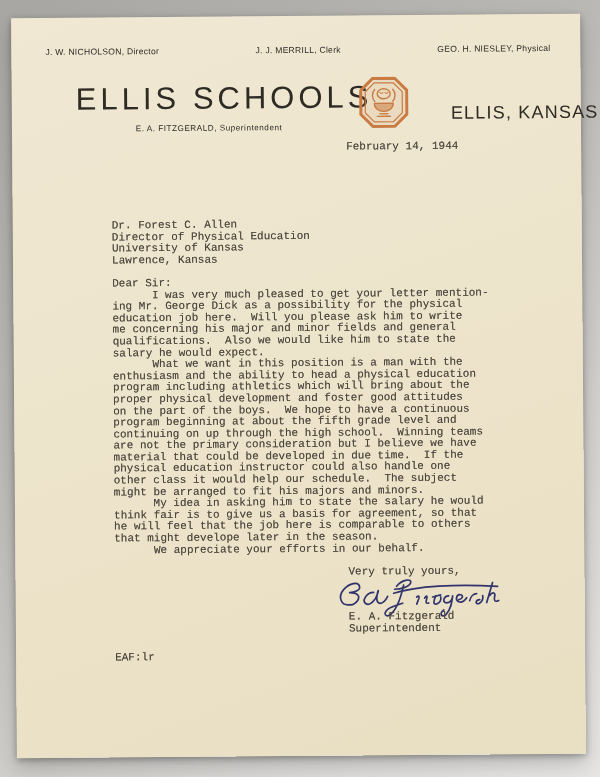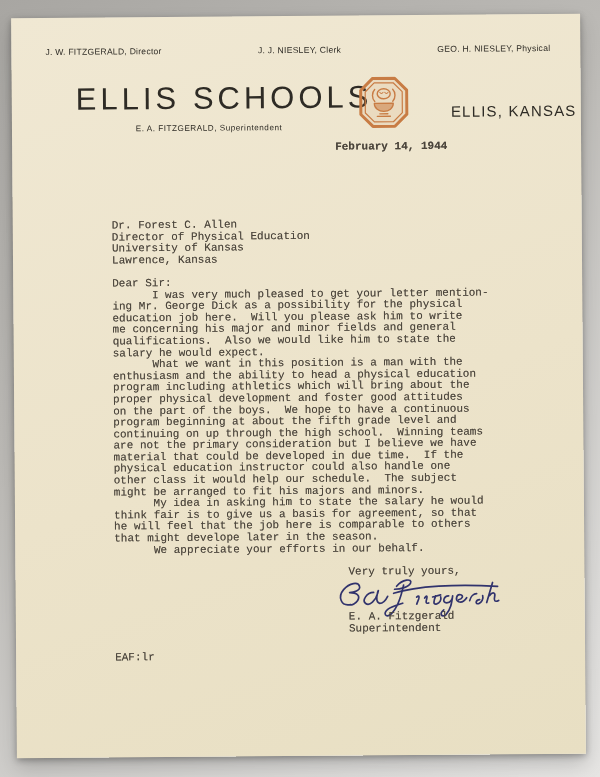--- a/index.html
+++ b/index.html
@@ -16,44 +16,44 @@
   }
   .officers{
     position:absolute;left:34px;right:30px;top:29px;
     display:flex;justify-content:space-between;
     font-size:8.6px;letter-spacing:.25px;color:#2f2c26;white-space:nowrap;
   }
   .school-block{position:absolute;left:64px;top:64px;width:266px;text-align:center;color:#2e2b25;}
   .school-name{font-size:31px;letter-spacing:4px;font-weight:400;white-space:nowrap;}
   .superintendent-line{font-size:8.2px;letter-spacing:.5px;margin-top:7px;white-space:nowrap;}
   .seal{position:absolute;left:347px;top:61px;}
-  .location{position:absolute;left:439px;top:88px;font-size:15px;letter-spacing:1.2px;color:#2e2b25;white-space:nowrap;}
+  .location{position:absolute;left:439px;top:88px;font-size:18px;letter-spacing:1.2px;color:#2e2b25;white-space:nowrap;}
   .typewritten{
     font-family:"Liberation Mono","DejaVu Sans Mono",monospace;
     color:#4a443b;font-size:11px;line-height:11.6px;
     text-shadow:0 0 .5px rgba(74,68,59,.55);
   }
-  .date-line{position:absolute;left:323px;top:126px;white-space:nowrap;font-weight:bold;}
+  .date-line{position:absolute;left:334px;top:126px;white-space:nowrap;}
   .typed-body{position:absolute;left:99px;top:203px;width:460px;}
   .typed-body pre{margin:0;white-space:pre;font:inherit;}
   .recipient div{white-space:nowrap;}
   .salutation{margin-top:11.6px;}
   .para{margin-top:11.6px;}
   .closing{margin-top:11.6px;margin-left:234px;}
   .signature-svg{display:block;margin:-1px 0 -9px -12px;}
   .initials{margin-top:15px;}
 </style>
 </head>
 <body>
 
 <div class="paper">
 
   <div class="officers">
-    <span>J. W. FITZGERALD, Director</span>
-    <span>J. J. NIESLEY, Clerk</span>
+    <span>J. W. NICHOLSON, Director</span>
+    <span>J. J. MERRILL, Clerk</span>
     <span>GEO. H. NIESLEY, Physical</span>
   </div>
 
   <div class="school-block">
     <div class="school-name">ELLIS SCHOOLS</div>
     <div class="superintendent-line">E. A. FITZGERALD, Superintendent</div>
   </div>
 
   <svg class="seal" width="50" height="52" viewBox="0 0 50 52" aria-label="octagonal-lamp-of-knowledge-seal">
     <g fill="none" stroke="#c87c44" stroke-linecap="round" stroke-linejoin="round">

